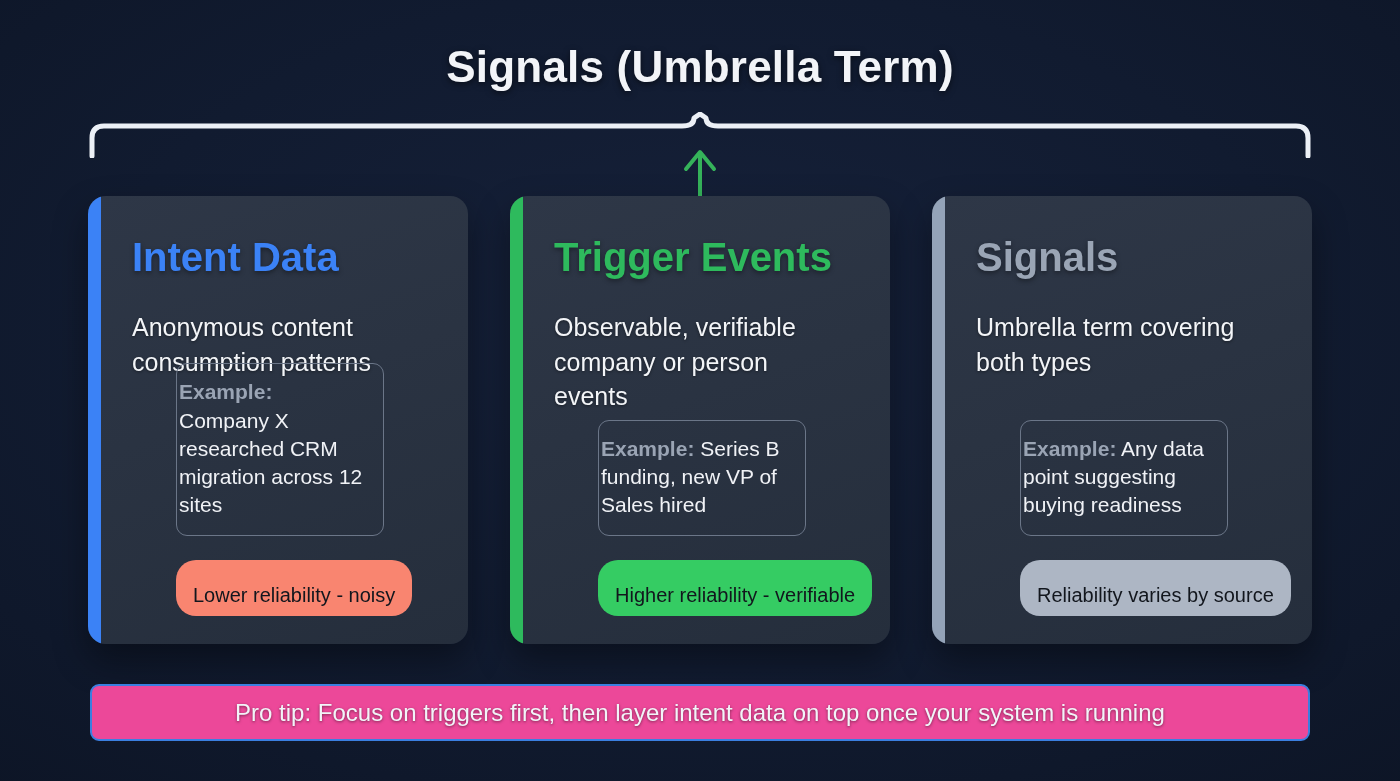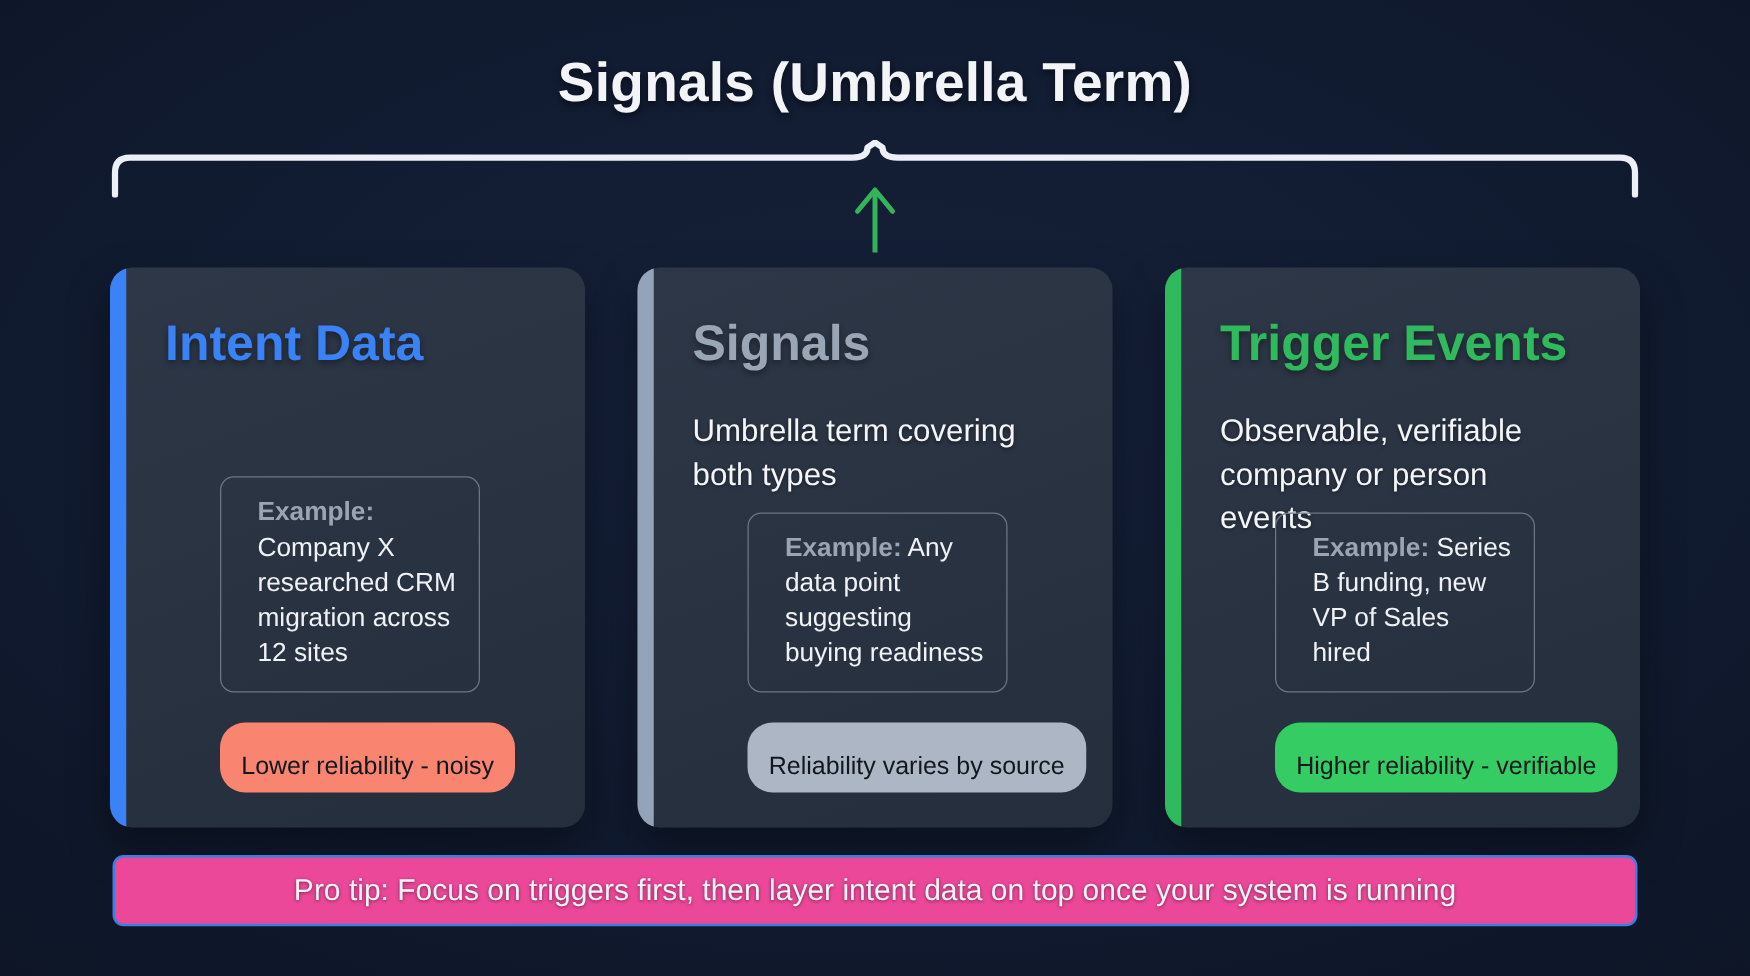--- a/index.html
+++ b/index.html
@@ -61,21 +61,21 @@
     top: 146px;
     width: 44px;
     height: 56px;
   }
   .arrow-wrap svg { display: block; }
 
   
   .cards {
     position: absolute;
     left: 88px;
-    top: 214px;
+    top: 196px;
     width: 1224px;
     height: 448px;
     display: flex;
     gap: 42px;
   }
 
   .card {
     position: relative;
     flex: 1 1 0;
     border-radius: 18px;
@@ -110,21 +110,21 @@
     font-size: 25px;
     line-height: 1.38;
     color: #f3f5f8;
     margin-bottom: 30px;
     text-shadow: 0 1px 3px rgba(0,0,0,0.45);
   }
 
   .example-box {
     border: 1.5px solid #6b7688;
     border-radius: 11px;
-    padding: 14px 17px 16px 29px;
+    padding: 14px 17px 16px 2px;
     font-size: 21px;
     line-height: 1.34;
     color: #f0f2f6;
   }
   .example-label {
     color: #9aa4b4;
     font-weight: bold;
   }
 
   .badge {
@@ -185,54 +185,55 @@
       <path d="M8 23 L22 6 L36 23" stroke="#35b35a" stroke-width="4" stroke-linecap="round" stroke-linejoin="round" fill="none"></path>
     </svg>
   </div>
 
   <div class="cards">
 
     <div class="card">
       <div class="accent" style="background:#3b82f6;"></div>
       <div class="card-inner">
         <div class="card-title" style="color:#3b82f6;">Intent Data</div>
+        <div class="card-desc">Anonymous content consumption patterns</div>
         <div class="card-bottom">
           <div class="example-box">
             <span class="example-label">Example:</span><span> Company X researched CRM migration across 12 sites</span>
           </div>
           <div class="badge" style="background:#f98570; margin-bottom:28px;">Lower reliability - noisy</div>
+        </div>
+      </div>
+    </div>
+
+    <div class="card">
+      <div class="accent" style="background:#2eba5d;"></div>
+      <div class="card-inner">
+        <div class="card-title" style="color:#2eba5d;">Trigger Events</div>
+        <div class="card-desc">Observable, verifiable company or person events</div>
+        <div class="card-bottom">
+          <div class="example-box">
+            <span class="example-label">Example:</span><span> Series B funding, new VP of Sales hired</span>
+          </div>
+          <div class="badge" style="background:#35cc63; margin-bottom:28px;">Higher reliability - verifiable</div>
         </div>
       </div>
     </div>
 
     <div class="card">
       <div class="accent" style="background:#94a3b8;"></div>
       <div class="card-inner">
         <div class="card-title" style="color:#9aa5b5;">Signals</div>
         <div class="card-desc">Umbrella term covering both types</div>
         <div class="card-bottom">
           <div class="example-box">
             <span class="example-label">Example:</span><span> Any data point suggesting buying readiness</span>
           </div>
           <div class="badge" style="background:#adb6c4; margin-bottom:28px;">Reliability varies by source</div>
         </div>
       </div>
     </div>
 
-    <div class="card">
-      <div class="accent" style="background:#2eba5d;"></div>
-      <div class="card-inner">
-        <div class="card-title" style="color:#2eba5d;">Trigger Events</div>
-        <div class="card-desc">Observable, verifiable company or person events</div>
-        <div class="card-bottom">
-          <div class="example-box">
-            <span class="example-label">Example:</span><span> Series B funding, new VP of Sales hired</span>
-          </div>
-          <div class="badge" style="background:#35cc63; margin-bottom:28px;">Higher reliability - verifiable</div>
-        </div>
-      </div>
-    </div>
-
   </div>
 
   <div class="protip">Pro tip: Focus on triggers first, then layer intent data on top once your system is running</div>
 
 </div>
 
 </body></html>

